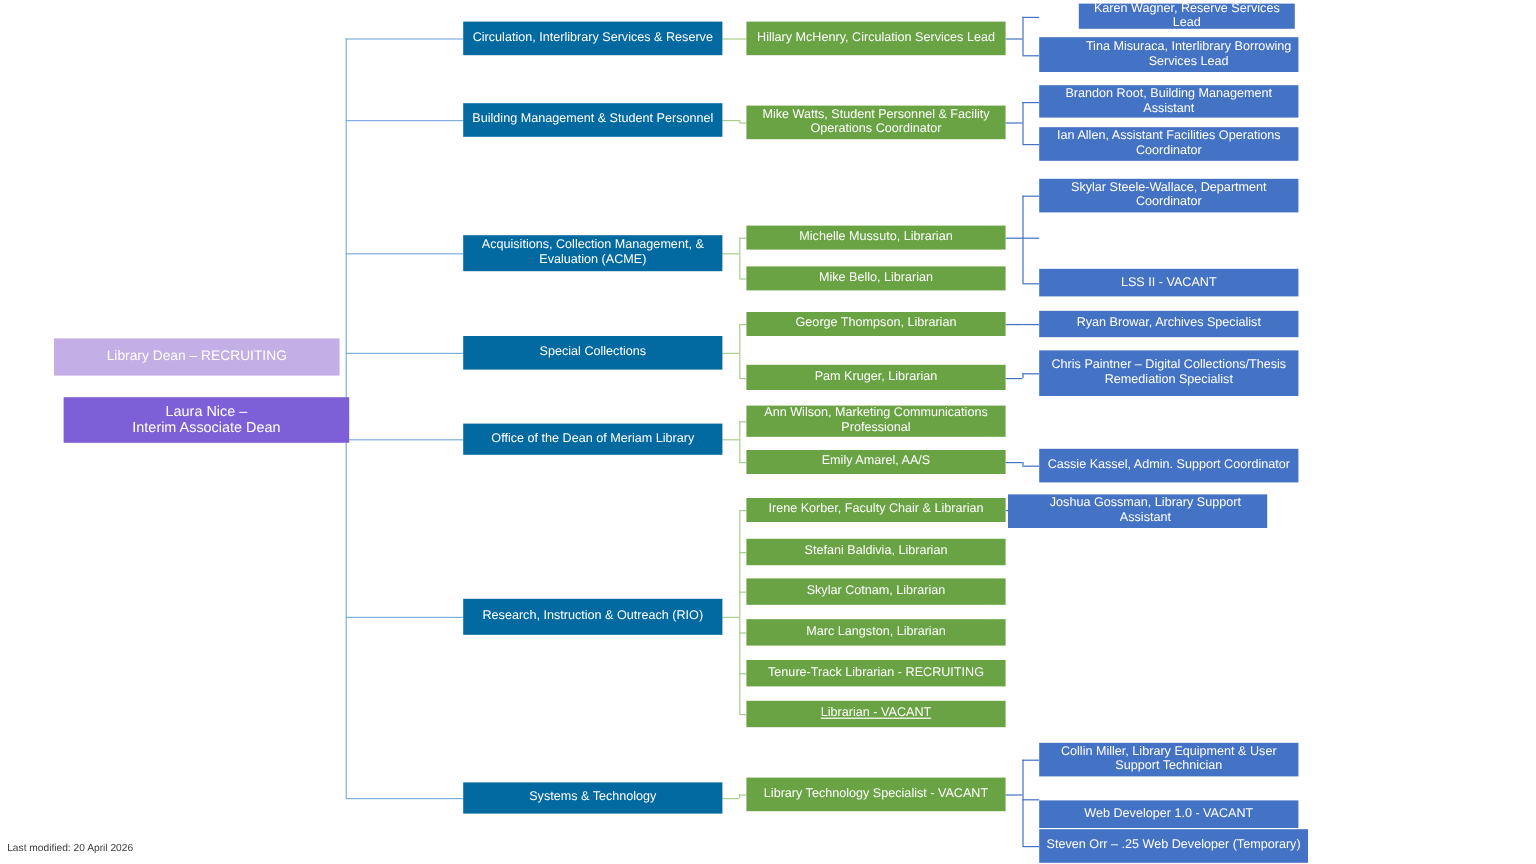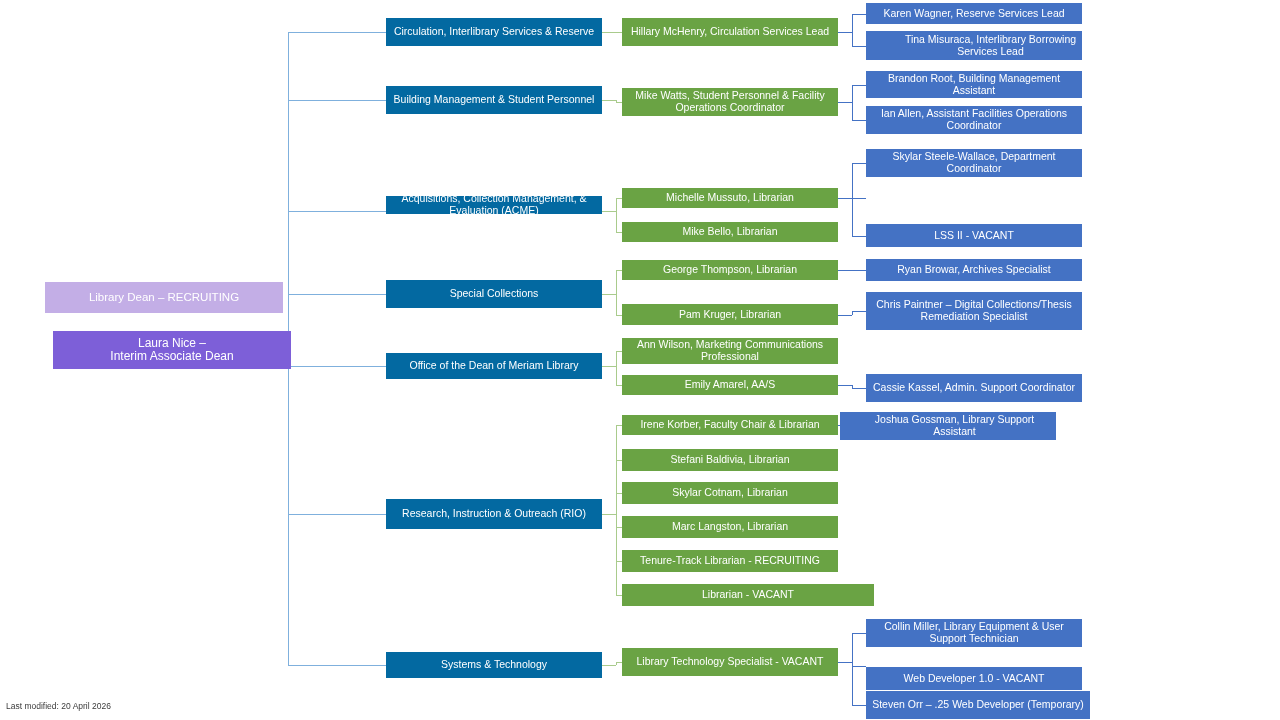--- a/index.html
+++ b/index.html
@@ -82,37 +82,37 @@
     <div class="lnk v lnk-blue" style="left: 288px; top: 32px; height: 633px;"></div>
     <div class="lnk h lnk-blue" style="left: 288px; top: 32px; width: 98px;"></div>
     <div class="node lvl-dept" style="left: 386px; top: 18px; width: 216px; height: 28px;">Circulation, Interlibrary Services &amp; Reserve</div>
     <div class="lnk h lnk-green" style="left: 602px; top: 32px; width: 14px;"></div>
     <div class="lnk v lnk-green" style="left: 616px; top: 32px; height: 0px;"></div>
     <div class="lnk h lnk-green" style="left: 616px; top: 32px; width: 6px;"></div>
     <div class="node lvl-lead" style="left: 622px; top: 18px; width: 216px; height: 28px;">Hillary McHenry, Circulation Services Lead</div>
     <div class="lnk h lnk-navy" style="left: 838px; top: 32px; width: 14px;"></div>
     <div class="lnk v lnk-navy" style="left: 852px; top: 14px; height: 32px;"></div>
     <div class="lnk h lnk-navy" style="left: 852px; top: 14px; width: 14px;"></div>
-    <div class="node lvl-staff" style="left: 866px; top: 3px; width: 216px; height: 21px;">Karen Wagner, Reserve Services Lead</div>
+    <div class="node lvl-staff" style="left: 899px; top: 3px; width: 180px; height: 21px;">Karen Wagner, Reserve Services Lead</div>
     <div class="lnk h lnk-navy" style="left: 852px; top: 46px; width: 14px;"></div>
     <div class="node lvl-staff" style="left: 866px; top: 31px; width: 216px; height: 29px; padding-left: 36px;">Tina Misuraca, Interlibrary Borrowing Services Lead</div>
     <div class="lnk h lnk-blue" style="left: 288px; top: 100px; width: 98px;"></div>
     <div class="node lvl-dept" style="left: 386px; top: 86px; width: 216px; height: 28px;">Building Management &amp; Student Personnel</div>
     <div class="lnk h lnk-green" style="left: 602px; top: 100px; width: 14px;"></div>
     <div class="lnk v lnk-green" style="left: 616px; top: 100px; height: 2px;"></div>
     <div class="lnk h lnk-green" style="left: 616px; top: 102px; width: 6px;"></div>
     <div class="node lvl-lead" style="left: 622px; top: 88px; width: 216px; height: 28px;">Mike Watts, Student Personnel &amp; Facility Operations Coordinator</div>
     <div class="lnk h lnk-navy" style="left: 838px; top: 102px; width: 14px;"></div>
     <div class="lnk v lnk-navy" style="left: 852px; top: 85px; height: 35px;"></div>
     <div class="lnk h lnk-navy" style="left: 852px; top: 85px; width: 14px;"></div>
     <div class="node lvl-staff" style="left: 866px; top: 71px; width: 216px; height: 27px;">Brandon Root, Building Management Assistant</div>
     <div class="lnk h lnk-navy" style="left: 852px; top: 120px; width: 14px;"></div>
     <div class="node lvl-staff" style="left: 866px; top: 106px; width: 216px; height: 28px;">Ian Allen, Assistant Facilities Operations Coordinator</div>
     <div class="lnk h lnk-blue" style="left: 288px; top: 211px; width: 98px;"></div>
-    <div class="node lvl-dept" style="left: 386px; top: 196px; width: 216px; height: 18px;">Acquisitions, Collection Management, &amp; Evaluation (ACME)</div>
+    <div class="node lvl-dept" style="left: 386px; top: 196px; width: 216px; height: 30px;">Acquisitions, Collection Management, &amp; Evaluation (ACME)</div>
     <div class="lnk h lnk-green" style="left: 602px; top: 211px; width: 14px;"></div>
     <div class="lnk v lnk-green" style="left: 616px; top: 198px; height: 34px;"></div>
     <div class="lnk h lnk-green" style="left: 616px; top: 198px; width: 6px;"></div>
     <div class="node lvl-lead" style="left: 622px; top: 188px; width: 216px; height: 20px;">Michelle Mussuto, Librarian</div>
     <div class="lnk h lnk-navy" style="left: 838px; top: 198px; width: 14px;"></div>
     <div class="lnk v lnk-navy" style="left: 852px; top: 163px; height: 73px;"></div>
     <div class="lnk h lnk-navy" style="left: 852px; top: 163px; width: 14px;"></div>
     <div class="node lvl-staff" style="left: 866px; top: 149px; width: 216px; height: 28px;">Skylar Steele-Wallace, Department Coordinator</div>
     <div class="lnk h lnk-navy" style="left: 852px; top: 198px; width: 14px;"></div>
     <div class="lnk h lnk-navy" style="left: 852px; top: 236px; width: 14px;"></div>
@@ -159,21 +159,21 @@
     <div class="node lvl-staff" style="left: 840px; top: 412px; width: 216px; height: 28px; padding-left: 16px;">Joshua Gossman, Library Support Assistant</div>
     <div class="lnk h lnk-green" style="left: 616px; top: 460px; width: 6px;"></div>
     <div class="node lvl-lead" style="left: 622px; top: 449px; width: 216px; height: 22px;">Stefani Baldivia, Librarian</div>
     <div class="lnk h lnk-green" style="left: 616px; top: 493px; width: 6px;"></div>
     <div class="node lvl-lead" style="left: 622px; top: 482px; width: 216px; height: 22px;">Skylar Cotnam, Librarian</div>
     <div class="lnk h lnk-green" style="left: 616px; top: 527px; width: 6px;"></div>
     <div class="node lvl-lead" style="left: 622px; top: 516px; width: 216px; height: 22px;">Marc Langston, Librarian</div>
     <div class="lnk h lnk-green" style="left: 616px; top: 561px; width: 6px;"></div>
     <div class="node lvl-lead" style="left: 622px; top: 550px; width: 216px; height: 22px;">Tenure-Track Librarian - RECRUITING</div>
     <div class="lnk h lnk-green" style="left: 616px; top: 595px; width: 6px;"></div>
-    <div class="node lvl-lead" style="left: 622px; top: 584px; width: 252px; height: 22px;">Librarian - VACANT</div>
+    <div class="node lvl-lead" style="left: 622px; top: 584px; width: 216px; height: 22px; text-decoration: underline;">Librarian - VACANT</div>
     <div class="lnk h lnk-blue" style="left: 288px; top: 665px; width: 98px;"></div>
     <div class="node lvl-dept" style="left: 386px; top: 652px; width: 216px; height: 26px;">Systems &amp; Technology</div>
     <div class="lnk h lnk-green" style="left: 602px; top: 665px; width: 14px;"></div>
     <div class="lnk v lnk-green" style="left: 616px; top: 662px; height: 3px;"></div>
     <div class="lnk h lnk-green" style="left: 616px; top: 662px; width: 6px;"></div>
     <div class="node lvl-lead" style="left: 622px; top: 648px; width: 216px; height: 28px;">Library Technology Specialist - VACANT</div>
     <div class="lnk h lnk-navy" style="left: 838px; top: 662px; width: 14px;"></div>
     <div class="lnk v lnk-navy" style="left: 852px; top: 633px; height: 72px;"></div>
     <div class="lnk h lnk-navy" style="left: 852px; top: 633px; width: 14px;"></div>
     <div class="node lvl-staff" style="left: 866px; top: 619px; width: 216px; height: 28px;">Collin Miller, Library Equipment &amp; User Support Technician</div>

